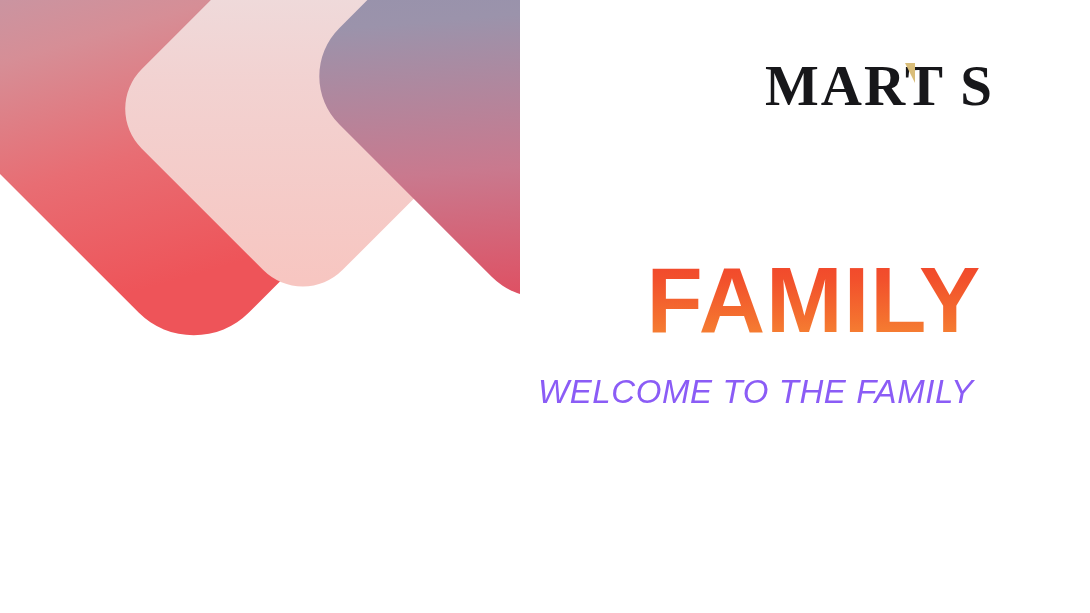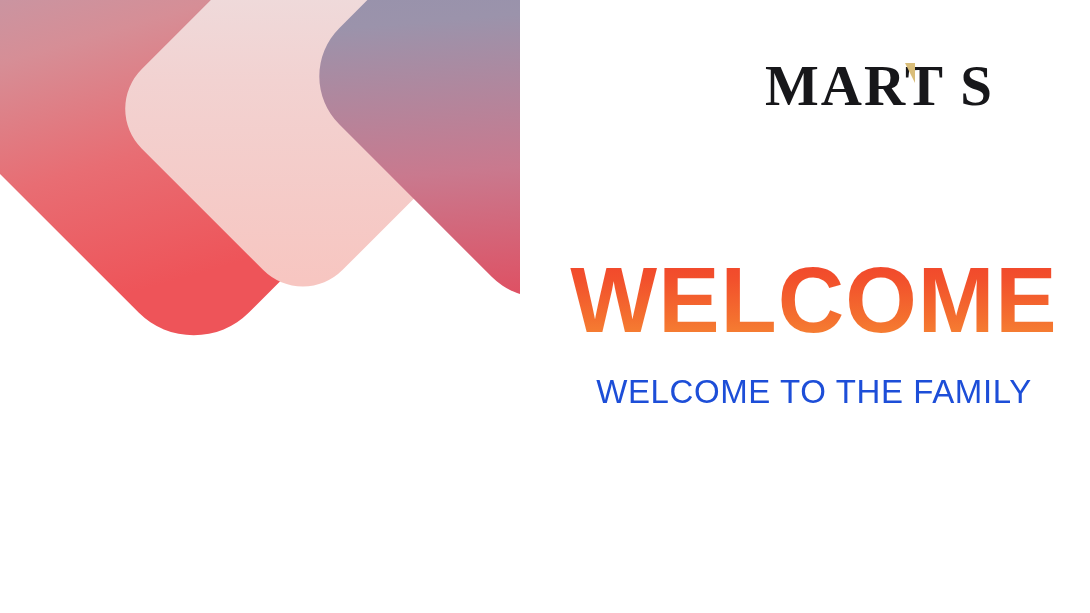--- a/index.html
+++ b/index.html
@@ -127,28 +127,29 @@
     color: transparent;
     -webkit-text-fill-color: transparent;
   }
 
   
   .subhead {
     position: absolute;
     left: 8px;
     top: 371px;
     width: 552px;
-    text-align: center;
+    text-align: left;
     font-family: "Liberation Sans", sans-serif;
     font-weight: 400;
     font-size: 33px;
     line-height: 42px;
     letter-spacing: 0.6px;
-    color: #1d4ed8;
-    white-space: nowrap;
+    color: #8b5cf6;
+    white-space: nowrap;
+    font-style: italic;
   }
 </style>
 </head>
 <body>
 
 <div class="slide">
 
   <div class="decor">
     <svg width="520" height="613" viewBox="0 0 520 613" xmlns="http://www.w3.org/2000/svg">
       <defs>
@@ -186,18 +187,18 @@
     </svg>
   </div>
 
   <div class="content">
 
     <div class="logo">
       <div class="logo-wordmark">MART S</div>
       <div class="logo-apostrophe"></div>
     </div>
 
-    <div class="headline">WELCOME</div>
+    <div class="headline">FAMILY</div>
 
     <div class="subhead">WELCOME TO THE FAMILY</div>
 
   </div>
 </div>
 
 </body></html>

